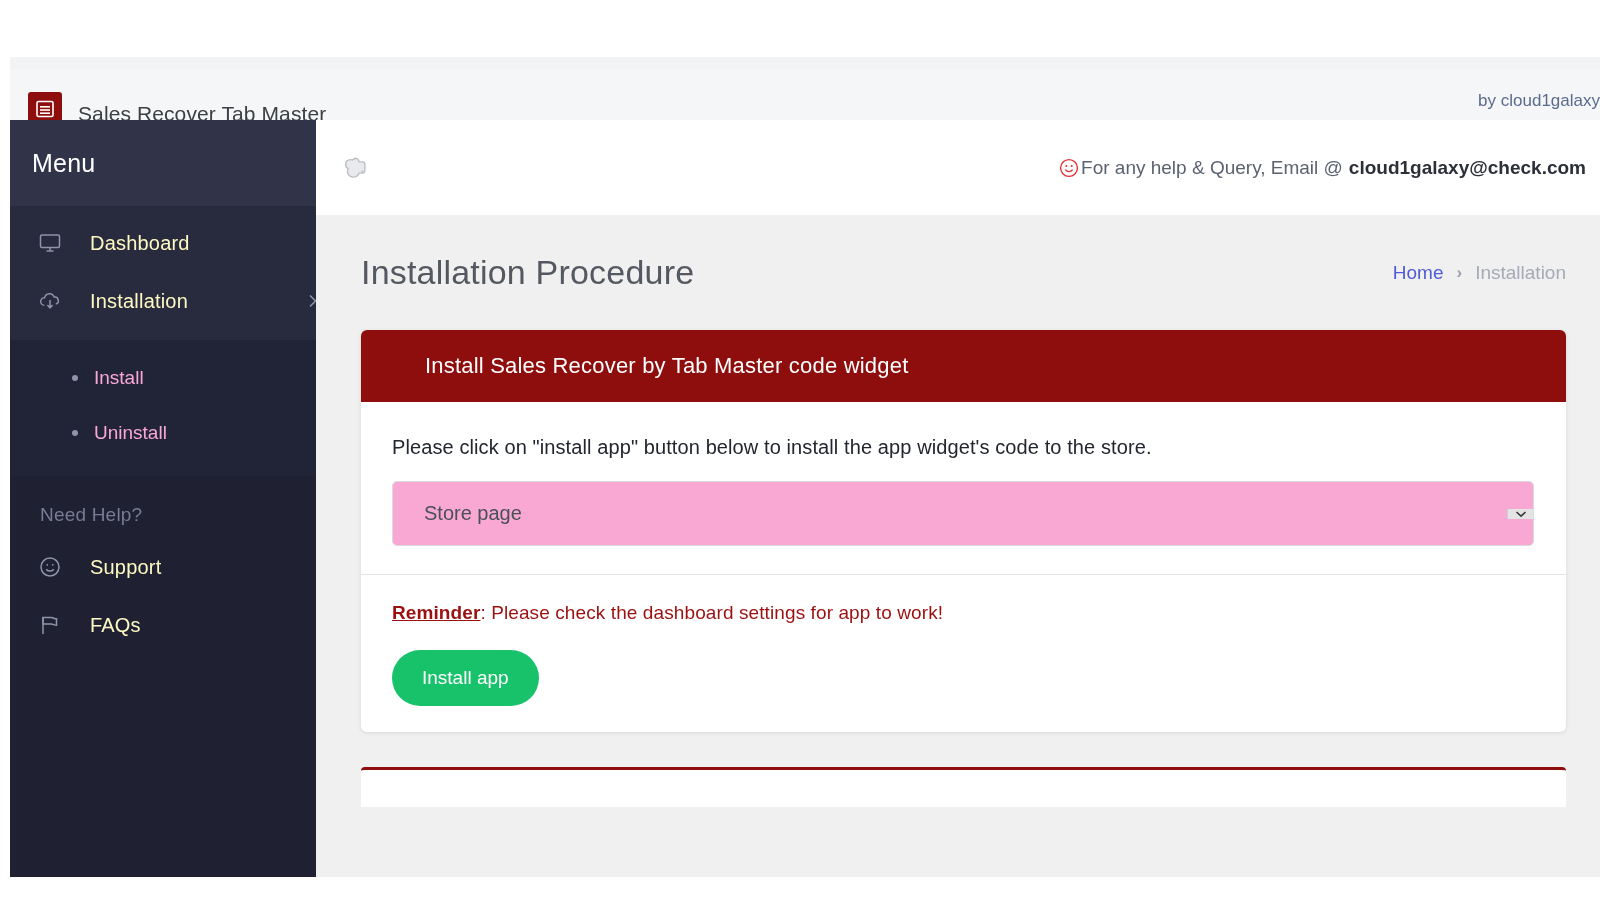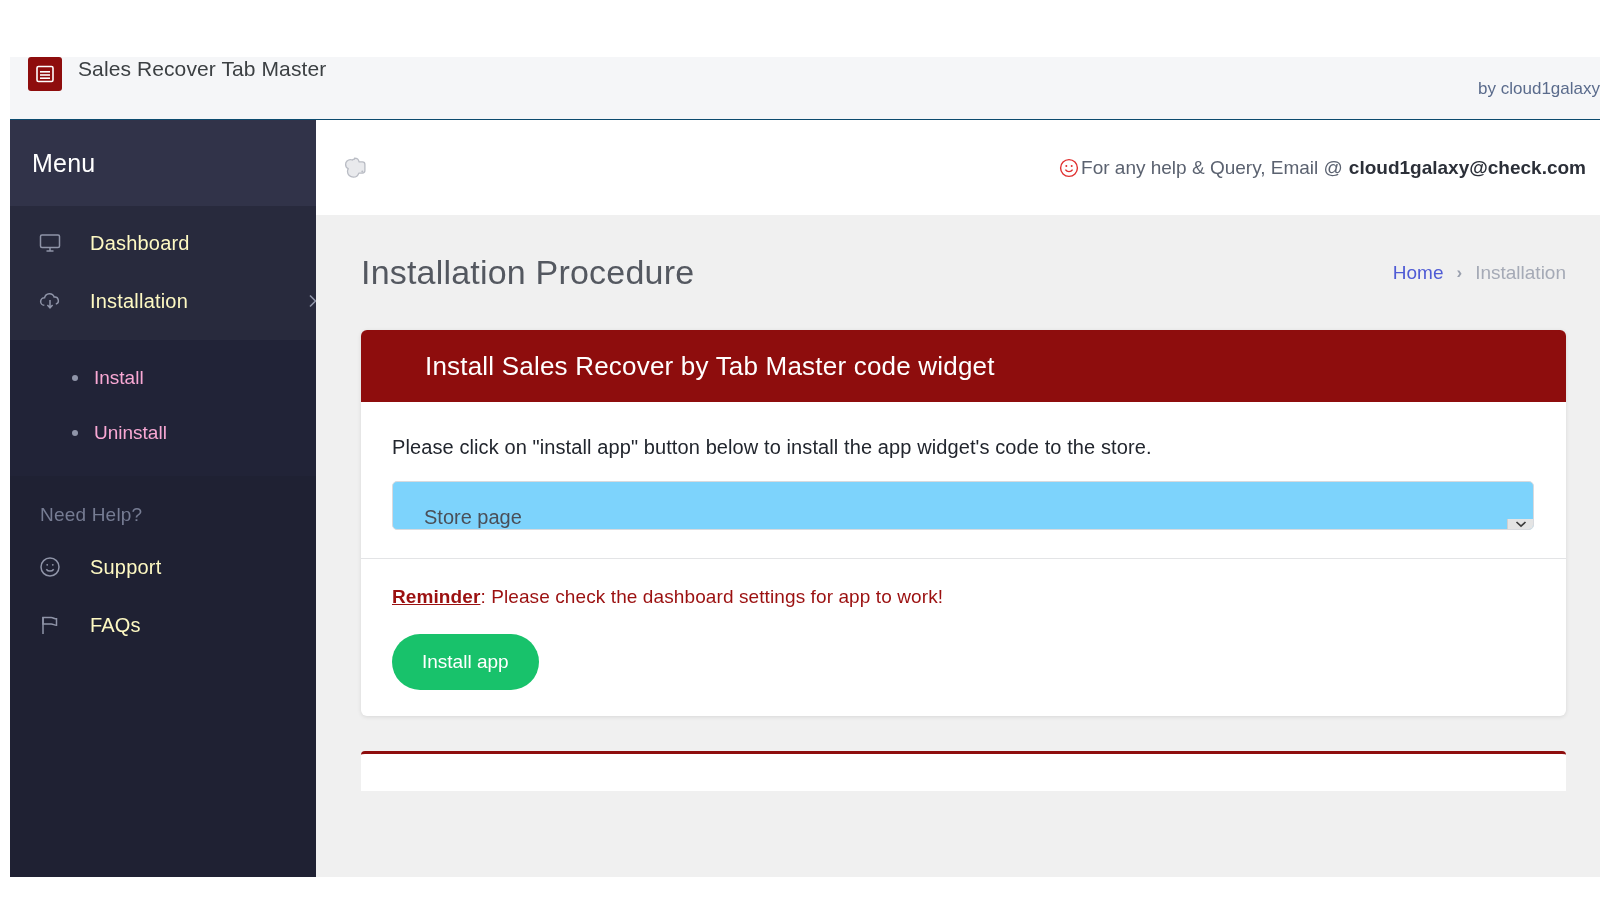--- a/index.html
+++ b/index.html
@@ -18,27 +18,27 @@
     top: 57px;
     width: 1590px;
     height: 820px;
     background: #f2f3f5;
     overflow: hidden;
   }
 
   
   .brandbar {
     position: absolute;
-    left: 0; top: 0;
+    left: 0; top: 12px;
     width: 1590px;
     height: 63px;
     background: #f5f6f8;
-    border-bottom: 1px solid #0c4a6e;
-    display: flex;
-    align-items: flex-start;
+    border-bottom: 6px solid #0c4a6e;
+    display: flex;
+    align-items: flex-end;
   }
   .brand-logo {
     width: 34px; height: 34px;
     margin-left: 18px;
     background: #8e0d0d;
     border-radius: 3px;
     display: flex;
     align-items: center;
     justify-content: center;
   }
@@ -223,39 +223,39 @@
   }
   .card-head {
     background: #8e0d0d;
     height: 72px;
     display: flex;
     align-items: center;
     padding-left: 64px;
   }
   .card-head span {
     color: #ffffff;
-    font-size: 26px;
+    font-size: 22px;
     letter-spacing: .2px;
   }
   .card-body { padding: 34px 32px 26px 31px; }
   .instruction {
     font-size: 20px;
     color: #22262e;
     font-weight: 500;
     letter-spacing: .1px;
   }
 
   .select-wrap {
     margin-top: 22px;
-    height: 49px;
+    height: 65px;
     border: 1px solid #d8dade;
     border-radius: 5px;
     display: flex;
-    align-items: flex-end;
-    background: #7dd3fc;
+    align-items: center;
+    background: #f9a8d4;
     overflow: hidden;
     cursor: pointer;
   }
   .select-value {
     flex: 1;
     display: flex;
     align-items: center;
     padding-left: 31px;
     font-size: 20px;
     color: #4a4f58;

